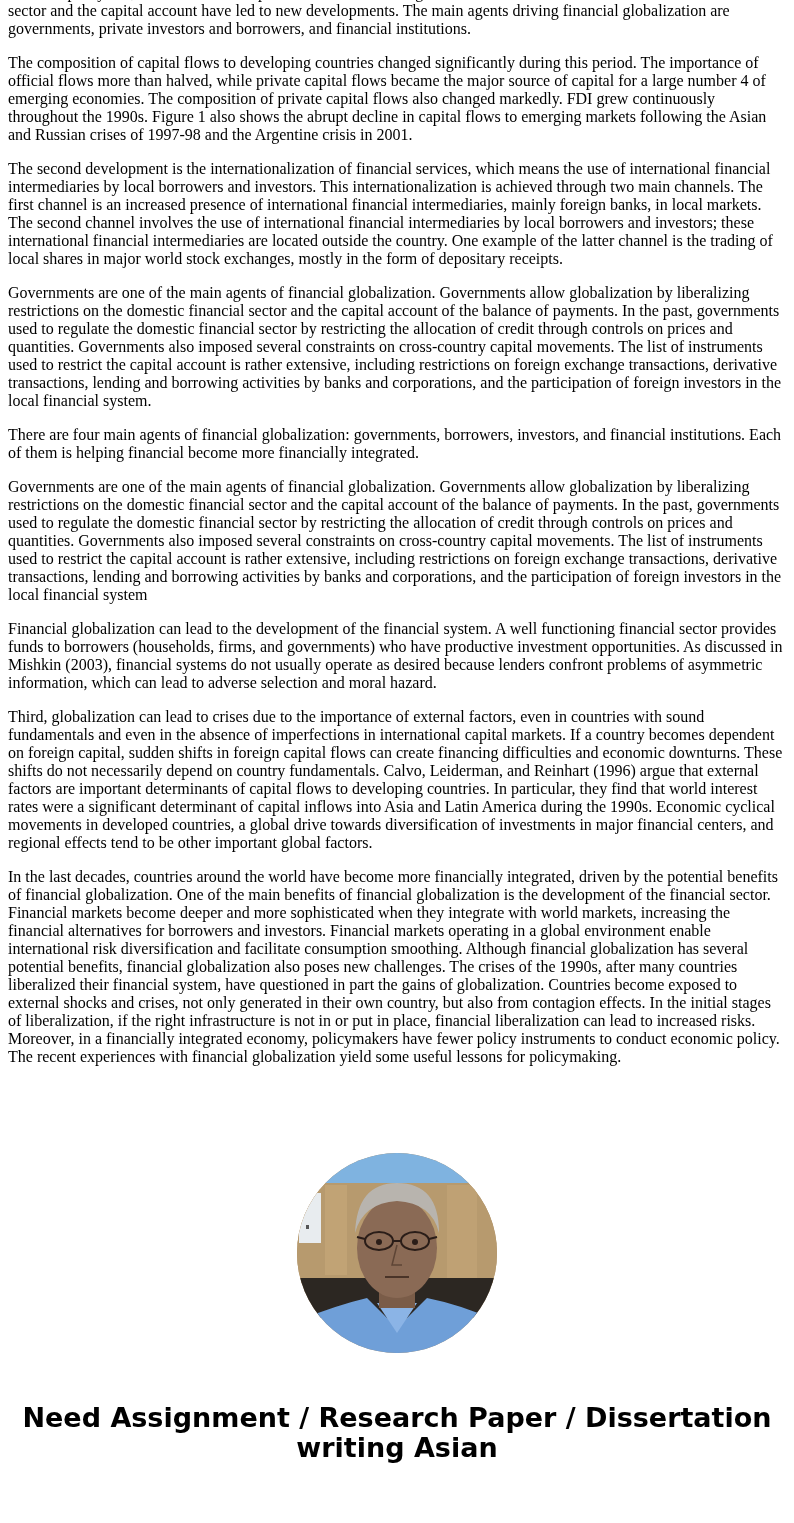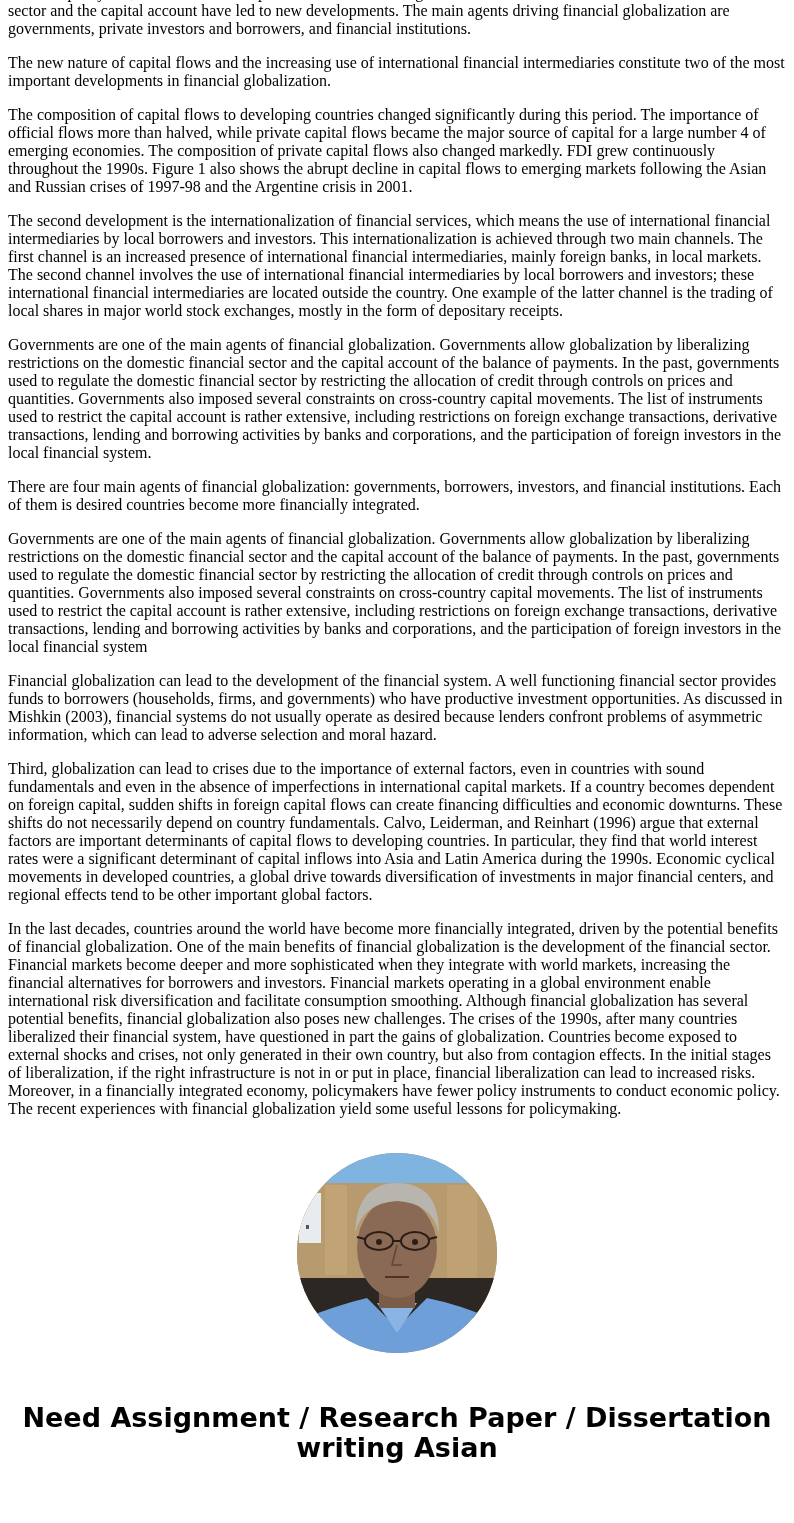--- a/index.html
+++ b/index.html
@@ -53,25 +53,24 @@
       line-height: 30px;
       color: #000000;
     }
     .cta div { margin: 0; }
   </style>
 </head>
 <body>
 
 <div class="content">
   <p>Over the past years, there has been a rapid increase in financial globalization. The liberalization of the domestic financial sector and the capital account have led to new developments. The main agents driving financial globalization are governments, private investors and borrowers, and financial institutions.</p>
-  <p>The new nature of capital flows and the increasing use of international financial intermediaries constitute two of the most important developments in financial globalization.</p>
   <p>The composition of capital flows to developing countries changed significantly during this period. The importance of official flows more than halved, while private capital flows became the major source of capital for a large number 4 of emerging economies. The composition of private capital flows also changed markedly. FDI grew continuously throughout the 1990s. Figure 1 also shows the abrupt decline in capital flows to emerging markets following the Asian and Russian crises of 1997-98 and the Argentine crisis in 2001.</p>
   <p>The second development is the internationalization of financial services, which means the use of international financial intermediaries by local borrowers and investors. This internationalization is achieved through two main channels. The first channel is an increased presence of international financial intermediaries, mainly foreign banks, in local markets. The second channel involves the use of international financial intermediaries by local borrowers and investors; these international financial intermediaries are located outside the country. One example of the latter channel is the trading of local shares in major world stock exchanges, mostly in the form of depositary receipts.</p>
   <p>Governments are one of the main agents of financial globalization. Governments allow globalization by liberalizing restrictions on the domestic financial sector and the capital account of the balance of payments. In the past, governments used to regulate the domestic financial sector by restricting the allocation of credit through controls on prices and quantities. Governments also imposed several constraints on cross-country capital movements. The list of instruments used to restrict the capital account is rather extensive, including restrictions on foreign exchange transactions, derivative transactions, lending and borrowing activities by banks and corporations, and the participation of foreign investors in the local financial system.</p>
-  <p>There are four main agents of financial globalization: governments, borrowers, investors, and financial institutions. Each of them is desired countries become more financially integrated.</p>
+  <p>There are four main agents of financial globalization: governments, borrowers, investors, and financial institutions. Each of them is helping financial become more financially integrated.</p>
   <p>Governments are one of the main agents of financial globalization. Governments allow globalization by liberalizing restrictions on the domestic financial sector and the capital account of the balance of payments. In the past, governments used to regulate the domestic financial sector by restricting the allocation of credit through controls on prices and quantities. Governments also imposed several constraints on cross-country capital movements. The list of instruments used to restrict the capital account is rather extensive, including restrictions on foreign exchange transactions, derivative transactions, lending and borrowing activities by banks and corporations, and the participation of foreign investors in the local financial system</p>
   <p>Financial globalization can lead to the development of the financial system. A well functioning financial sector provides funds to borrowers (households, firms, and governments) who have productive investment opportunities. As discussed in Mishkin (2003), financial systems do not usually operate as desired because lenders confront problems of asymmetric information, which can lead to adverse selection and moral hazard.</p>
   <p>Third, globalization can lead to crises due to the importance of external factors, even in countries with sound fundamentals and even in the absence of imperfections in international capital markets. If a country becomes dependent on foreign capital, sudden shifts in foreign capital flows can create financing difficulties and economic downturns. These shifts do not necessarily depend on country fundamentals. Calvo, Leiderman, and Reinhart (1996) argue that external factors are important determinants of capital flows to developing countries. In particular, they find that world interest rates were a significant determinant of capital inflows into Asia and Latin America during the 1990s. Economic cyclical movements in developed countries, a global drive towards diversification of investments in major financial centers, and regional effects tend to be other important global factors.</p>
   <p>In the last decades, countries around the world have become more financially integrated, driven by the potential benefits of financial globalization. One of the main benefits of financial globalization is the development of the financial sector. Financial markets become deeper and more sophisticated when they integrate with world markets, increasing the financial alternatives for borrowers and investors. Financial markets operating in a global environment enable international risk diversification and facilitate consumption smoothing. Although financial globalization has several potential benefits, financial globalization also poses new challenges. The crises of the 1990s, after many countries liberalized their financial system, have questioned in part the gains of globalization. Countries become exposed to external shocks and crises, not only generated in their own country, but also from contagion effects. In the initial stages of liberalization, if the right infrastructure is not in or put in place, financial liberalization can lead to increased risks. Moreover, in a financially integrated economy, policymakers have fewer policy instruments to conduct economic policy. The recent experiences with financial globalization yield some useful lessons for policymaking.</p>
 </div>
 
 <div class="avatar-wrap" title="Author photo: man with glasses in blue shirt">
   <svg viewBox="0 0 200 200">
 
     <rect x="0" y="0" width="200" height="200" fill="#a88a62"></rect>

